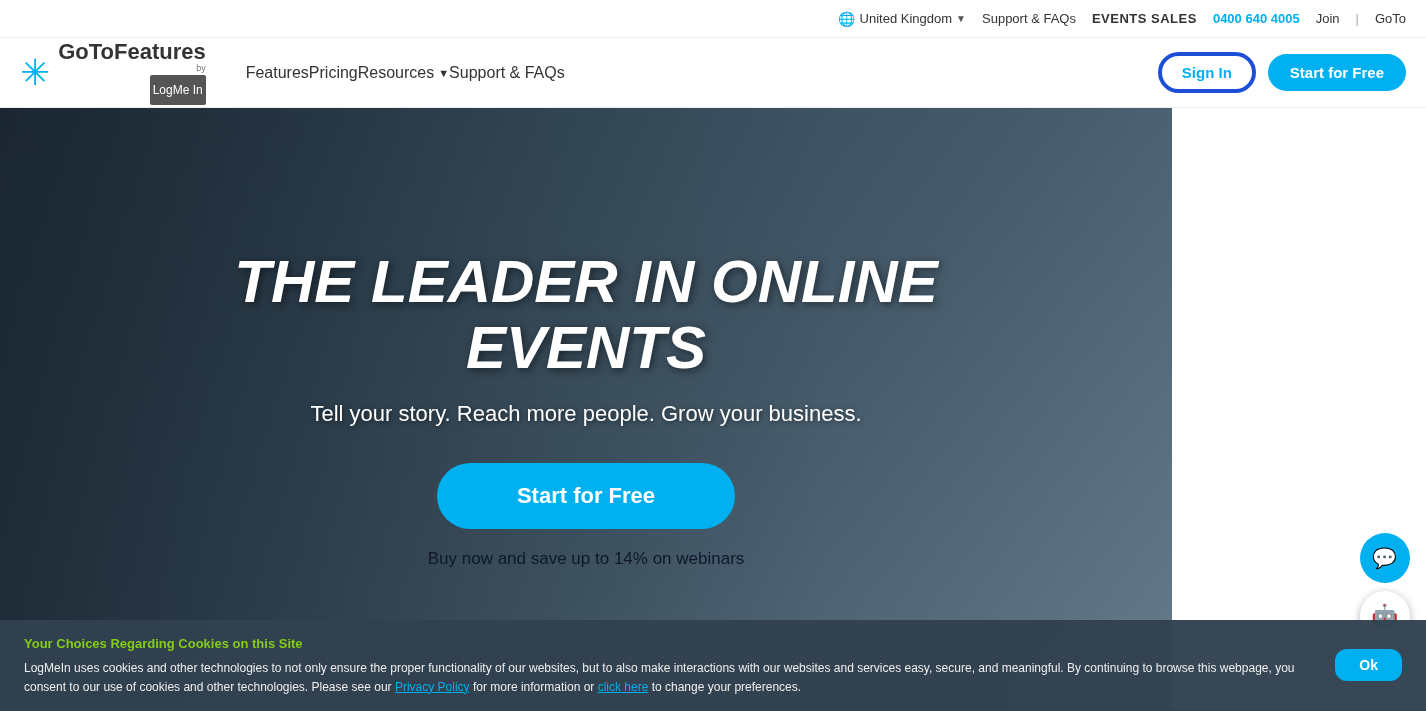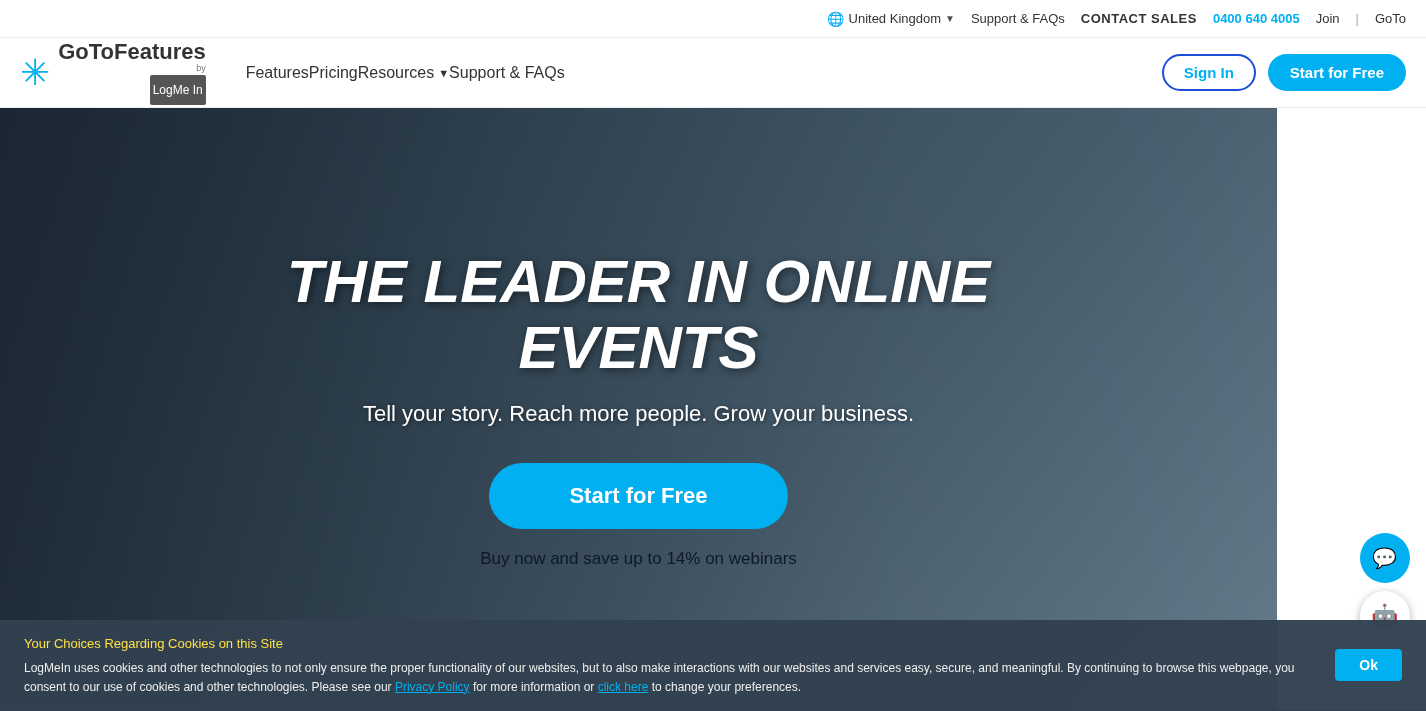--- a/index.html
+++ b/index.html
@@ -93,21 +93,21 @@
       display: flex;
       align-items: center;
       gap: 4px;
     }
     .nav-actions {
       display: flex;
       align-items: center;
       gap: 12px;
     }
     .btn-signin {
-      border: 2px solid #1d4ed8;
+      border: 4px solid #1d4ed8;
       color: #00b0f0;
       background: transparent;
       padding: 8px 20px;
       border-radius: 25px;
       font-size: 15px;
       font-weight: 600;
       cursor: pointer;
     }
     .btn-start {
       background: #00b0f0;
@@ -116,21 +116,21 @@
       padding: 10px 22px;
       border-radius: 25px;
       font-size: 15px;
       font-weight: 600;
       cursor: pointer;
     }
 
     
     .hero {
       position: relative;
-      width: 1277px;
+      width: 1172px;
       height: 602px;
       overflow: hidden;
       display: flex;
       align-items: center;
       justify-content: center;
     }
     .hero-bg {
       position: absolute;
       inset: 0;
       background: linear-gradient(to right, rgba(20,30,40,0.7) 0%, rgba(20,30,40,0.3) 40%, rgba(20,30,40,0.1) 70%, rgba(20,30,40,0.05) 100%),
@@ -201,28 +201,28 @@
       color: #eee;
       padding: 14px 24px;
       font-size: 12px;
       line-height: 1.6;
       z-index: 1000;
       display: flex;
       align-items: center;
       gap: 20px;
     }
     .cookie-text { flex: 1; }
-    .cookie-title { font-weight: 400; font-size: 13px; margin-bottom: 4px; color: #fde047; }
+    .cookie-title { font-weight: 700; font-size: 13px; margin-bottom: 4px; color: #84cc16; }
     .cookie-link { color: #00b0f0; text-decoration: underline; cursor: pointer; }
     .btn-ok {
       background: #00b0f0;
       color: #fff;
       border: none;
       padding: 8px 24px;
-      border-radius: 4px;
+      border-radius: 12px;
       font-size: 14px;
       font-weight: 600;
       cursor: pointer;
       white-space: nowrap;
     }
 
     
     .chat-widget {
       position: fixed;
       bottom: 70px;
@@ -268,21 +268,21 @@
 </head>
 <body>
 
 <div class="top-bar">
   <div class="top-bar-region">
     <span class="globe-icon">🌐</span>
     <span>United Kingdom</span>
     <span class="chevron-icon">▼</span>
   </div>
   <span class="top-bar-link">Support &amp; FAQs</span>
-  <span class="contact-sales">CONTACT SALES</span>
+  <span class="contact-sales">EVENTS SALES</span>
   <a class="phone-link">0400 640 4005</a>
   <span class="top-bar-link">Join</span>
   <span class="top-bar-sep">|</span>
   <span class="top-bar-link">GoTo</span>
 </div>
 
 <nav class="navbar">
   <a class="logo-area" href="#">
     <span class="snowflake">✳</span>
     <div class="logo-text">

